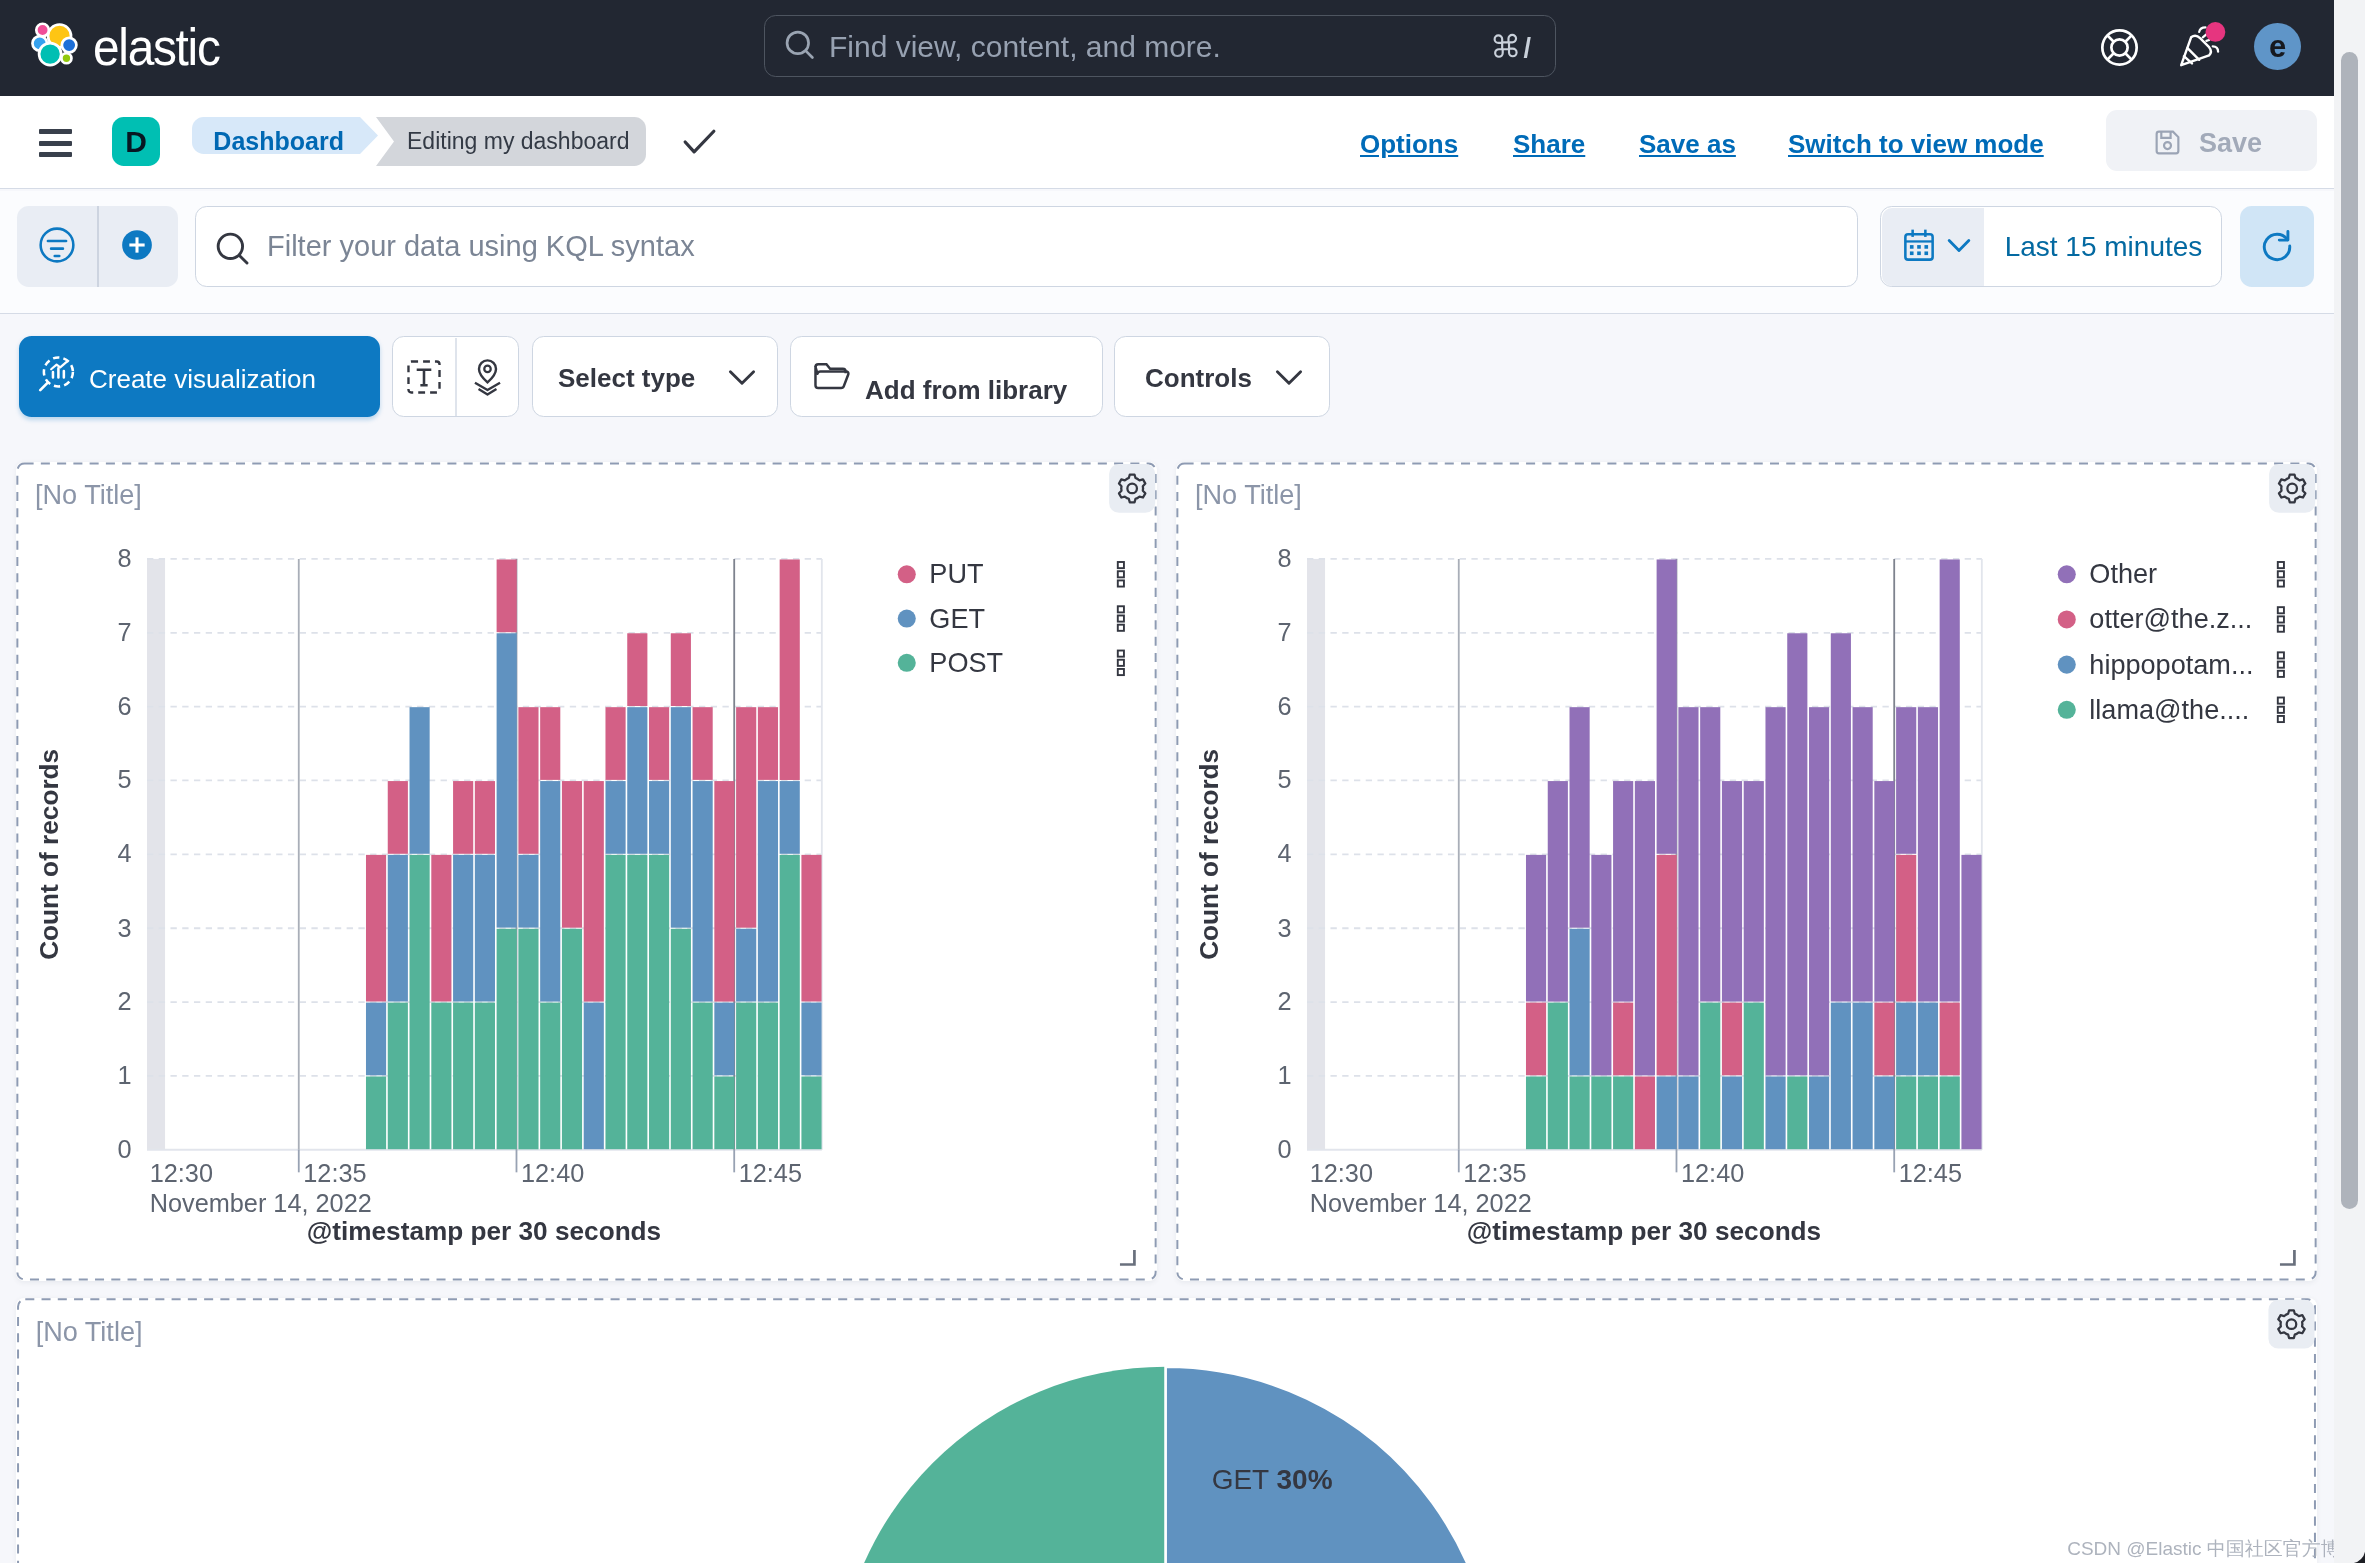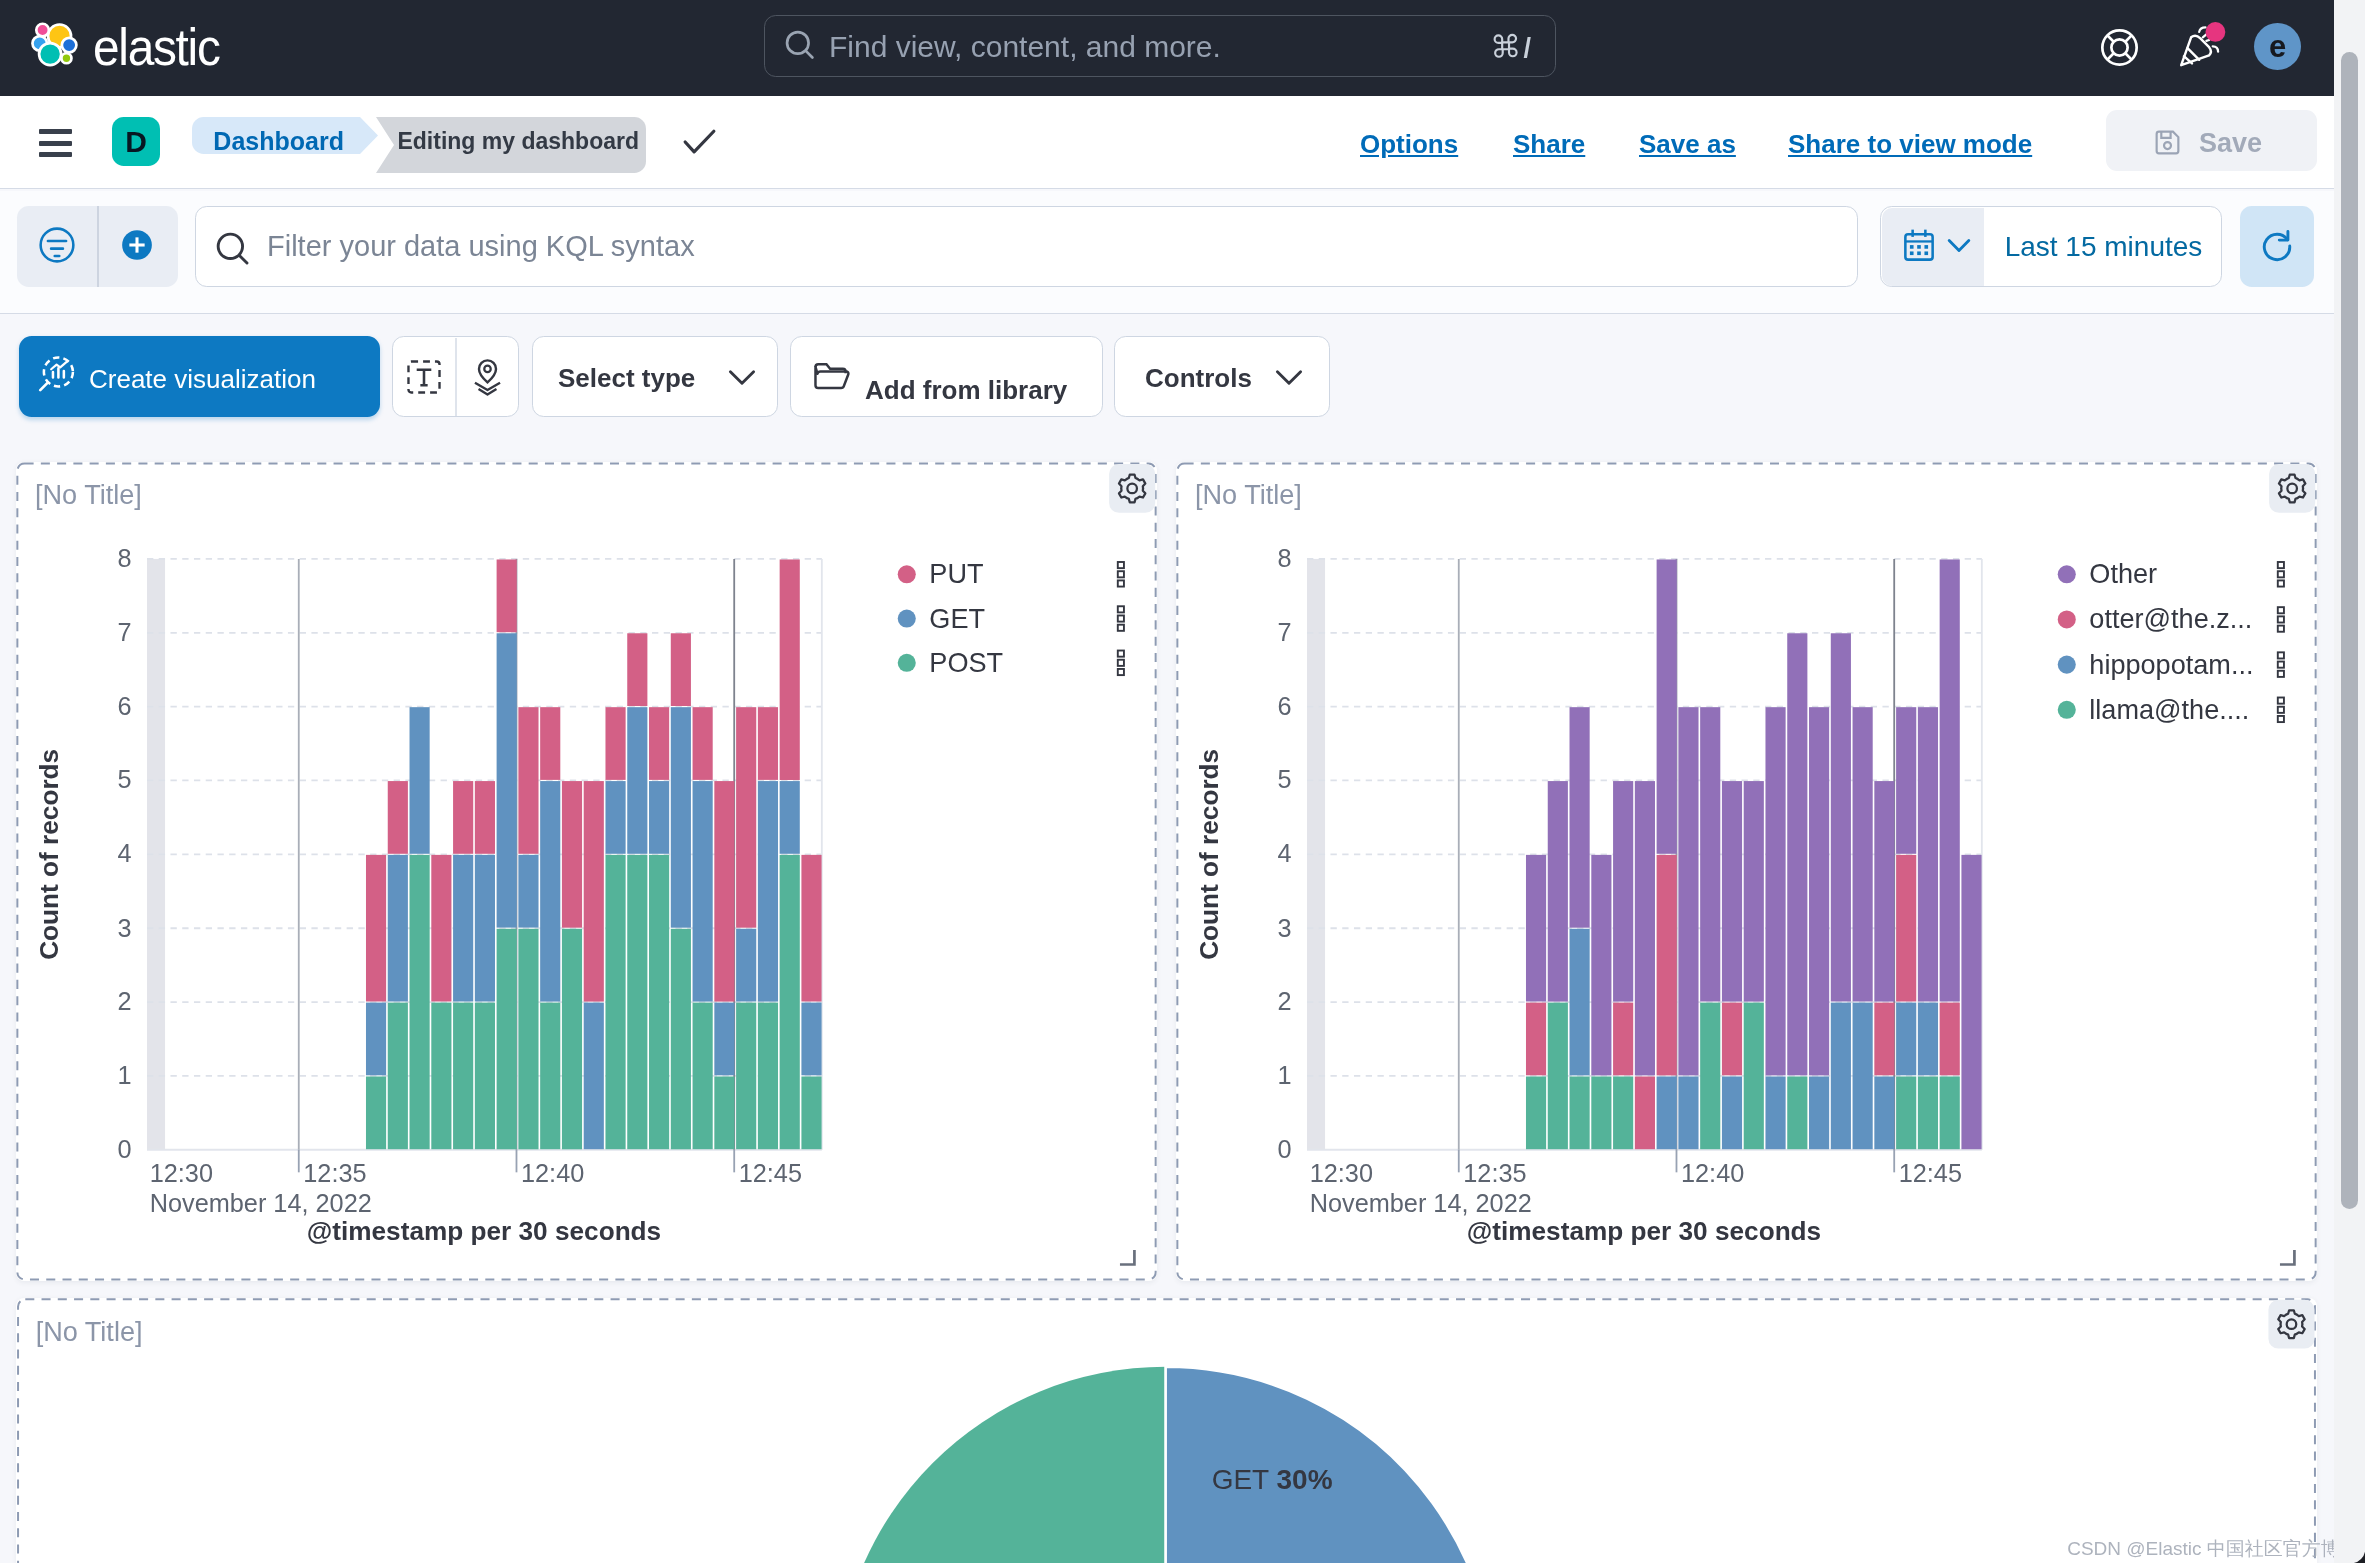--- a/index.html
+++ b/index.html
@@ -46,28 +46,28 @@
     <path d="M34 17 l6 -5 M38 21 l3 -1" stroke="#fff" stroke-width="2.5" stroke-linecap="round"></path>
     <circle cx="48" cy="11" r="11" fill="#e6357f"></circle>
   </svg>
 <div class="abs" style="left:2254px;top:22.6px;width:47px;height:47px;border-radius:50%;background:#5f95c8;color:#16191f;font-size:31px;font-weight:bold;text-align:center;line-height:47px;">e</div>
 <div class="abs" id="row2"></div>
 <div class="abs" style="left:39px;top:129px;width:33px;height:4.5px;background:#39404c;border-radius:0.9px;"></div>
 <div class="abs" style="left:39px;top:141px;width:33px;height:4.5px;background:#39404c;border-radius:0.9px;"></div>
 <div class="abs" style="left:39px;top:152px;width:33px;height:4.5px;background:#39404c;border-radius:0.9px;"></div>
 <div class="abs" style="left:112px;top:117px;width:48px;height:49px;background:#00BFB3;border-radius:11.7px;color:#071722;font-size:30px;font-weight:bold;text-align:center;line-height:49px;">D</div>
 <div class="abs" style="left:192px;top:117px;width:186px;height:37px;background:#d7e8f9;border-radius:11.7px 0 0 11.7px;clip-path:polygon(0 0,calc(100% - 18px) 0,100% 50%,calc(100% - 18px) 100%,0 100%);color:#0068b3;font-size:25px;font-weight:bold;text-align:center;line-height:49px;padding-right:12.7px;white-space:nowrap;">Dashboard</div>
-<div class="abs" style="left:376px;top:117px;width:270px;height:56px;background:#d3d6db;border-radius:0 11.7px 11.7px 0;clip-path:polygon(0 0,100% 0,100% 100%,0 100%,18px 50%);color:#333a45;font-size:23px;font-weight:bold;text-align:center;line-height:49px;padding-left:14.5px;white-space:nowrap;">Editing my dashboard</div>
+<div class="abs" style="left:376px;top:117px;width:270px;height:49px;background:#d3d6db;border-radius:0 11.7px 11.7px 0;clip-path:polygon(0 0,100% 0,100% 100%,0 100%,18px 50%);color:#333a45;font-size:23px;font-weight:normal;text-align:center;line-height:49px;padding-left:14.5px;white-space:nowrap;">Editing my dashboard</div>
 <svg class="abs" style="left:678px;top:122px" width="43" height="40" viewBox="0 0 48 44">
     <polyline points="8,22 18,33 40,10" fill="none" stroke="#343741" stroke-width="3.6" stroke-linecap="round" stroke-linejoin="round"></polyline>
   </svg>
 <div class="abs blue-link" style="left:1360px;top:129px;">Options</div>
 <div class="abs blue-link" style="left:1513px;top:129px;">Share</div>
 <div class="abs blue-link" style="left:1639px;top:129px;">Save as</div>
-<div class="abs blue-link" style="left:1788px;top:129px;">Share to view mode</div>
+<div class="abs blue-link" style="left:1788px;top:129px;">Switch to view mode</div>
 <div class="abs" style="left:2106px;top:110px;width:211px;height:61px;background:#f0f2f6;border-radius:11px;"></div>
 <svg class="abs" style="left:2152px;top:127px" width="31" height="31" viewBox="0 0 40 40">
 <path d="M6 9 a3 3 0 0 1 3 -3 h18 l7 7 v18 a3 3 0 0 1 -3 3 h-22 a3 3 0 0 1 -3 -3 z" fill="none" stroke="#9ba4b5" stroke-width="2.8"></path>
 <path d="M12 6 v8 h12 v-8" fill="none" stroke="#9ba4b5" stroke-width="2.8"></path>
 <circle cx="20" cy="24" r="4.5" fill="none" stroke="#9ba4b5" stroke-width="2.8"></circle>
   </svg>
 <div class="abs" style="left:2199px;top:128px;color:#a2aab9;font-size:27px;font-weight:bold;">Save</div>
 <div class="abs" id="row3"></div>
 <div class="abs" style="left:17px;top:206px;width:161px;height:81px;background:#e9edf4;border-radius:11.7px;"></div>
 <div class="abs" style="left:97px;top:206px;width:1.8px;height:81px;background:#cdd4e0;"></div>

